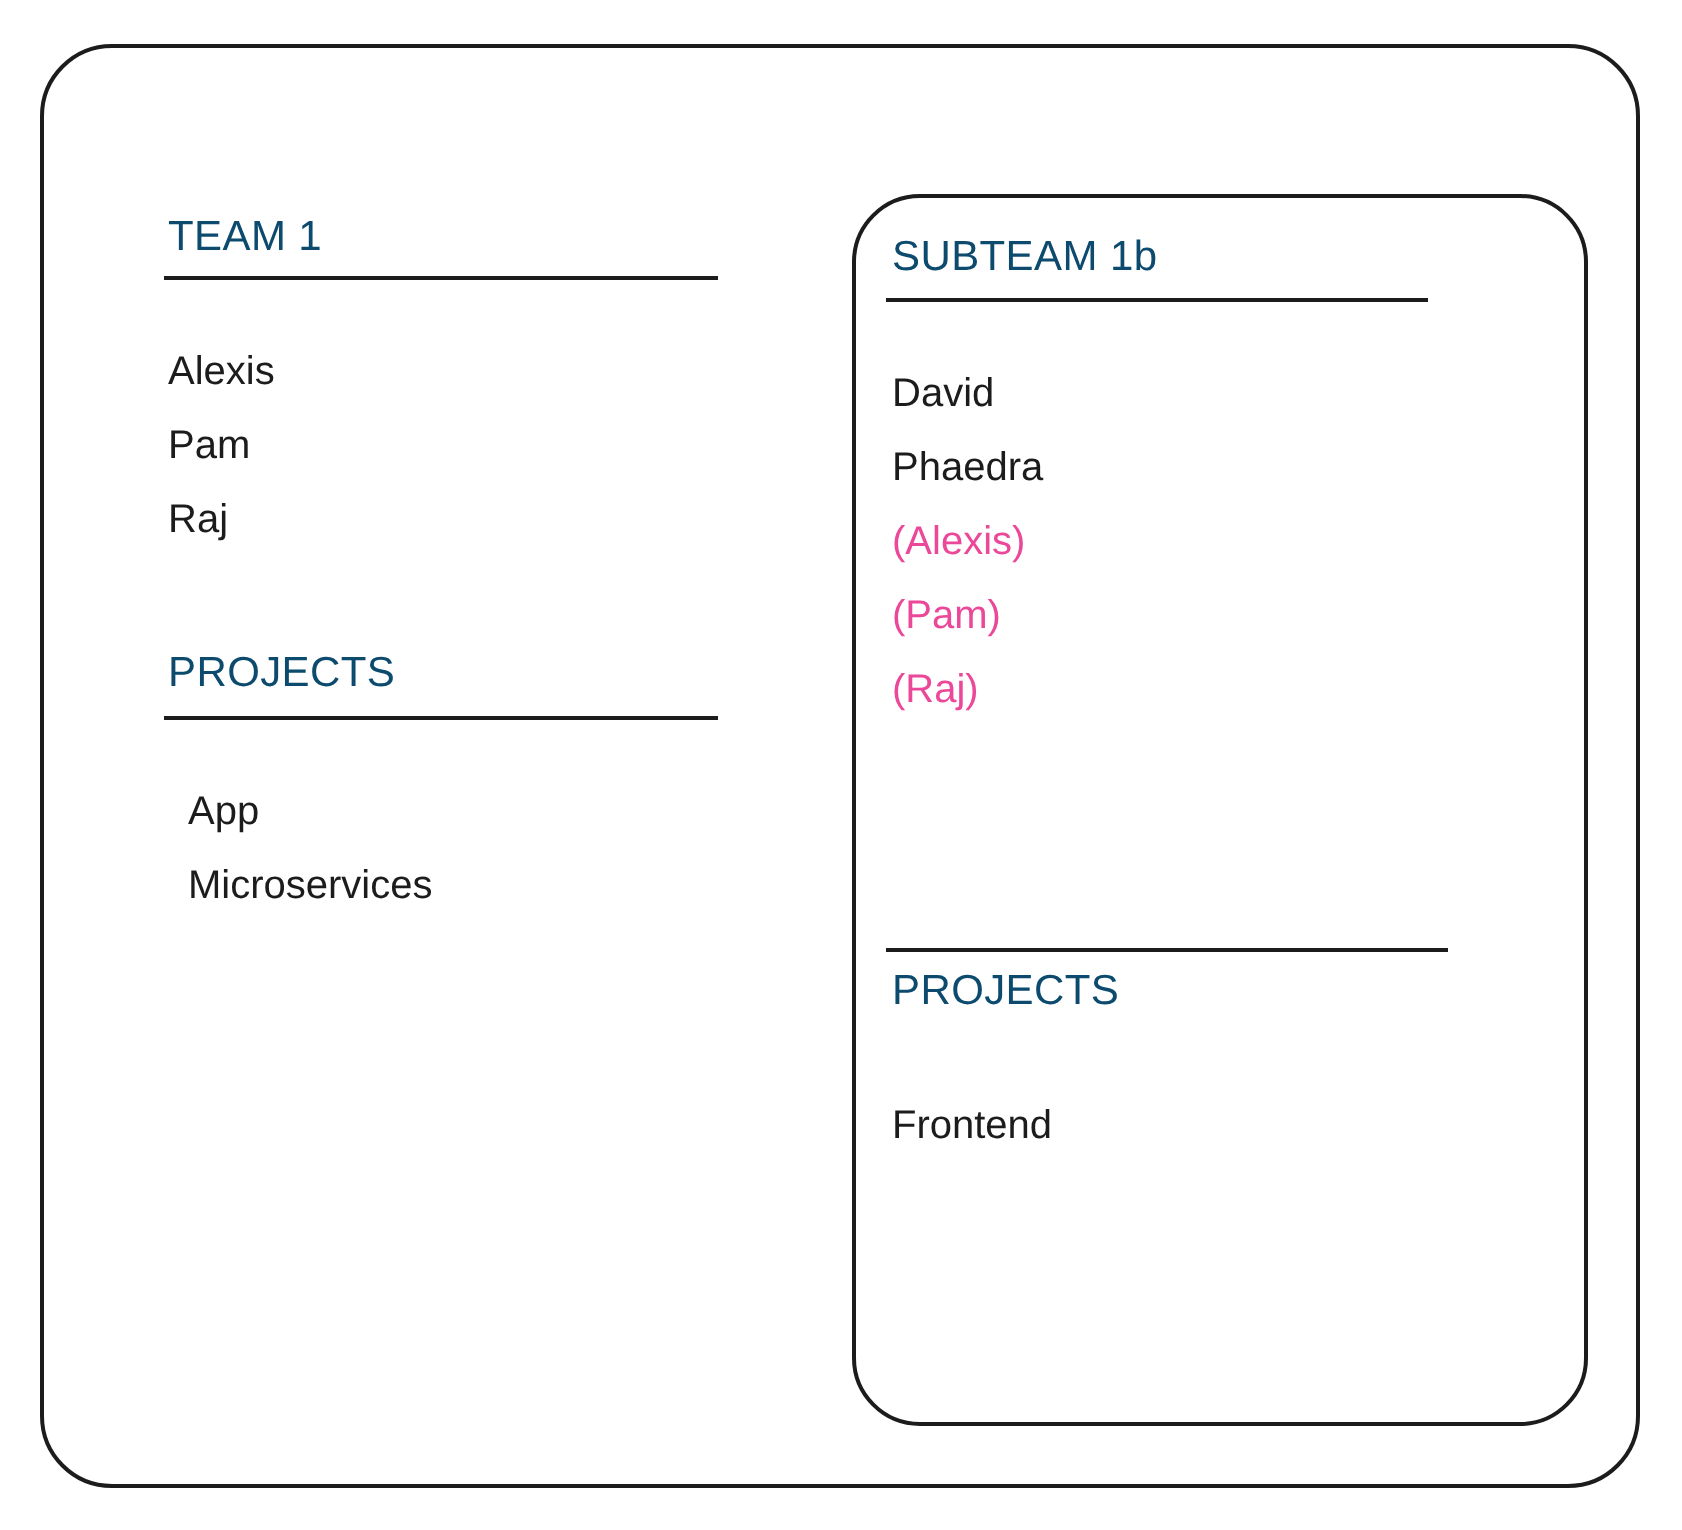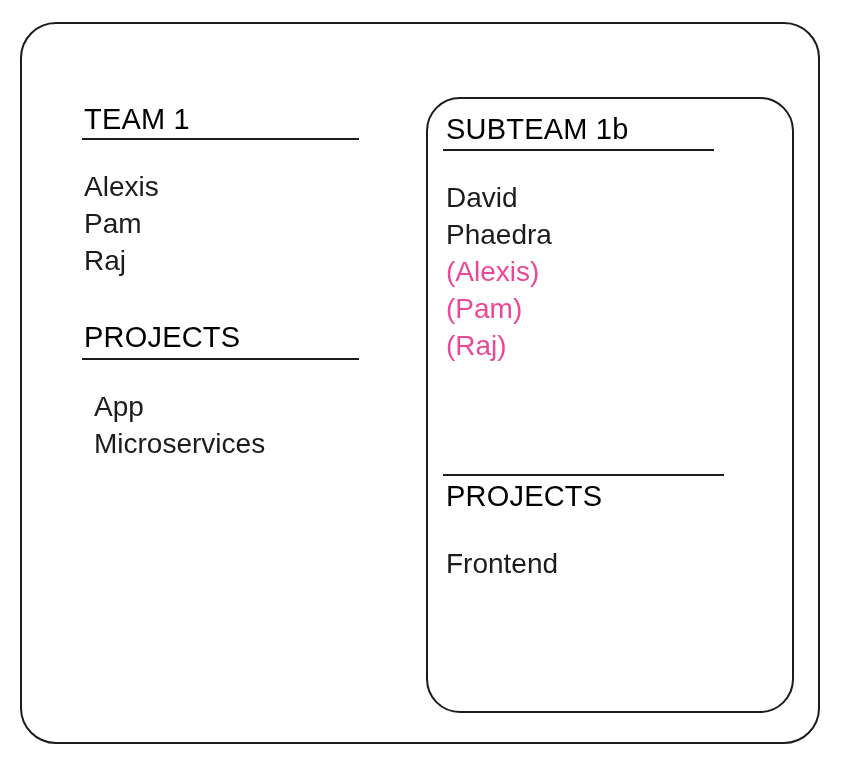--- a/index.html
+++ b/index.html
@@ -38,41 +38,41 @@
     height: 616px;
     box-sizing: border-box;
     border: 2px solid #1c1c1c;
     border-radius: 34px;
     background: #ffffff;
   }
 
   
   .heading {
     position: absolute;
-    font-size: 29px;
+    font-size: 21px;
     line-height: 34px;
     letter-spacing: 0.2px;
     white-space: nowrap;
-    color: #000000;
+    color: #0c4a6e;
   }
   .rule {
     position: absolute;
     height: 0;
     border-top: 2px solid #1c1c1c;
   }
 
   
   .item-list {
     position: absolute;
     margin: 0;
     padding: 0;
     list-style: none;
   }
   .item-list li {
-    font-size: 28px;
+    font-size: 20px;
     line-height: 37px;
     white-space: nowrap;
     color: #1c1c1c;
   }
   .item-list li.inherited {
     color: #ec4899;
   }
 
   
   #team-title       { left: 62px;  top: 78px; }

